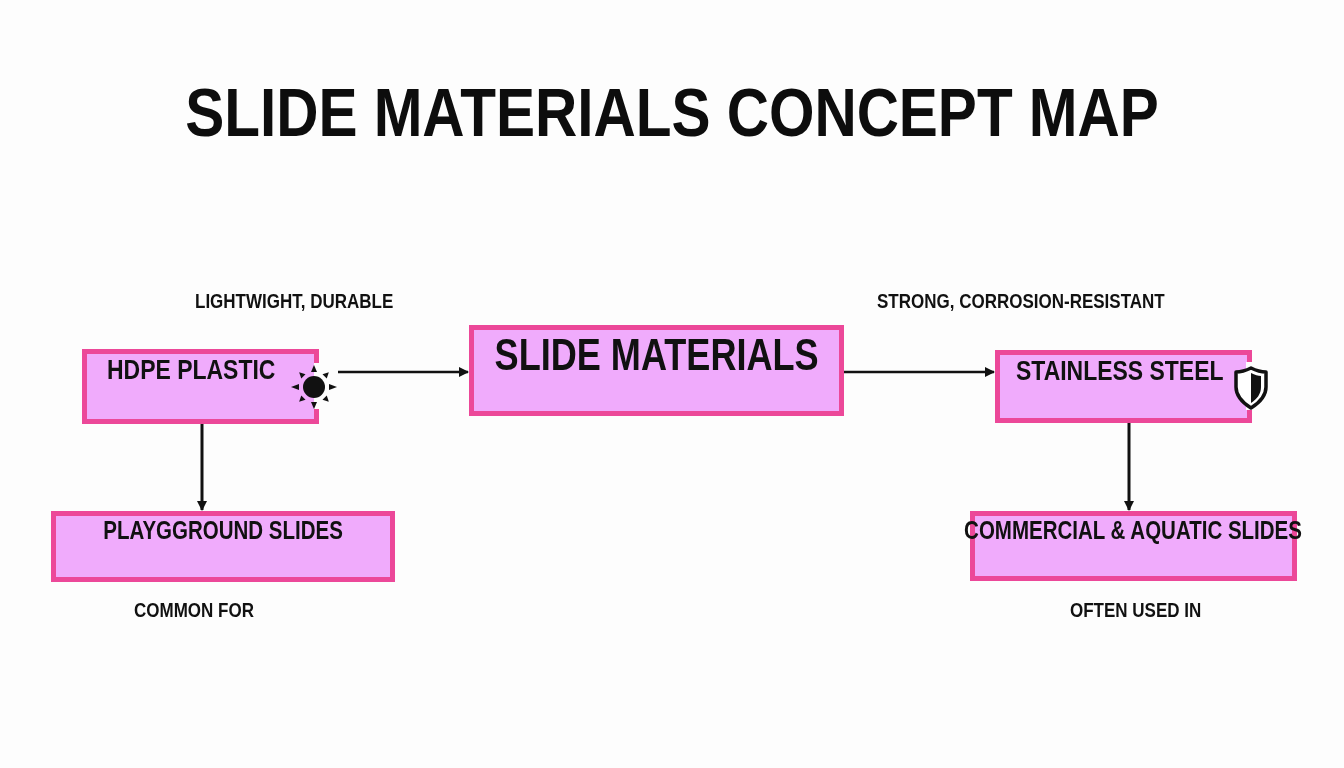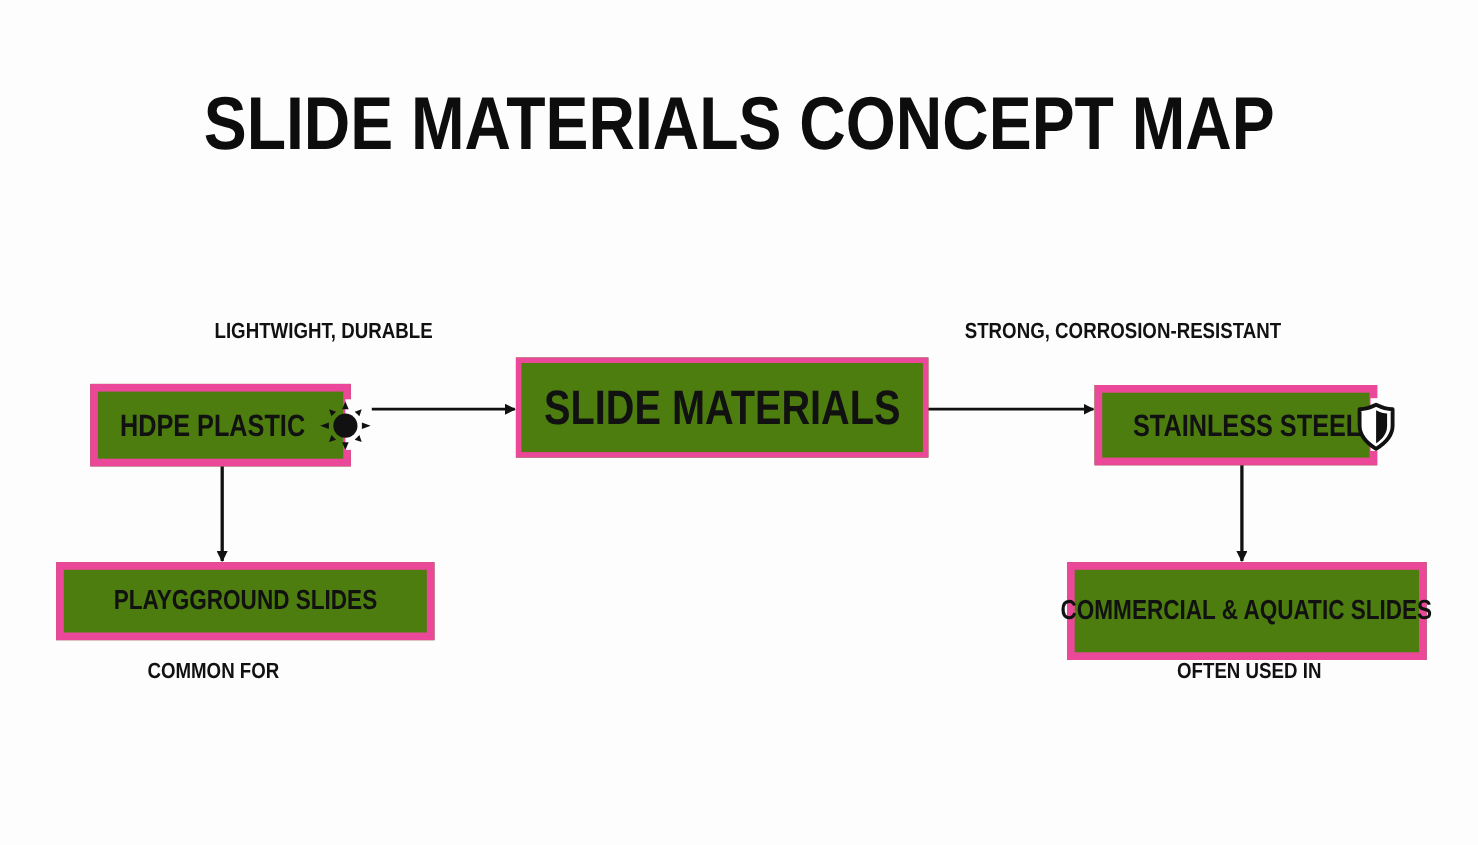--- a/index.html
+++ b/index.html
@@ -9,23 +9,23 @@
       font-family: "Liberation Sans", "DejaVu Sans", sans-serif;
       color: #111;
     }
     .title {
       position: absolute; left: 0; top: 72px; width: 1344px; text-align: center;
       font-size: 68px; font-weight: bold; letter-spacing: 0px;
       transform: scaleX(0.86); transform-origin: center;
       line-height: 80px; color: #0d0d0d;
     }
     .node {
-      position: absolute; box-sizing: border-box; background: #4d7c0f;
-      border: 7px solid #ec4899;
-      display: flex; align-items: center; justify-content: center;
+      position: absolute; box-sizing: border-box; background: #f0abfc;
+      border: 5px solid #ec4899;
+      display: flex; justify-content: center;
     }
     .node .label {
       font-weight: bold; white-space: nowrap; color: #111;
       transform: scaleX(0.82); transform-origin: center;
     }
     .node.center { border-width: 5px; }
     .note {
       position: absolute; font-weight: bold; font-size: 20px; white-space: nowrap;
       transform: scaleX(0.85); transform-origin: left center; color: #111;
     }
@@ -72,28 +72,28 @@
         <path d="M-15,-3 L-15,3 L-21,0 Z"></path>
         <path d="M15,-3 L15,3 L21,0 Z"></path>
       </g>
   </g>
 </svg>
 
 <div class="node center" style="left:469px; top:325px; width:375px; height:91px;">
   <span class="label" style="font-size:44px;">SLIDE MATERIALS</span>
 </div>
 
-<div class="node" style="left:995px; top:350px; width:257px; height:73px; justify-content:flex-start; padding-left:28px;">
+<div class="node" style="left:995px; top:350px; width:257px; height:73px; justify-content:flex-start; padding-left:16px;">
   <span class="label" style="font-size:28px; transform-origin:left center;">STAINLESS STEEL</span>
 </div>
 <div class="gap-cover" style="left:1246px; top:362px; width:9px; height:48px;"></div>
 <svg class="icon" style="left:1232px; top:365px;" width="38" height="46" viewBox="0 0 38 46">
   <path d="M19,3 C13,6 8,7 4,7 L4,22 C4,32 11,38 19,43 C27,38 34,32 34,22 L34,7 C30,7 25,6 19,3 Z" fill="#fff" stroke="#111" stroke-width="3.5" stroke-linejoin="round"></path>
   <path d="M19,8 C23,10 26,11 29,11 L29,22 C29,29 25,34 19,38 Z" fill="#111"></path>
 </svg>
 
 <div class="node" style="left:51px; top:511px; width:344px; height:71px;">
   <span class="label" style="font-size:25px;">PLAYGGROUND SLIDES</span>
 </div>
 
-<div class="node" style="left:970px; top:511px; width:327px; height:89px;">
+<div class="node" style="left:970px; top:511px; width:327px; height:70px;">
   <span class="label" style="font-size:25px;">COMMERCIAL &amp; AQUATIC SLIDES</span>
 </div>
 
 </body></html>

